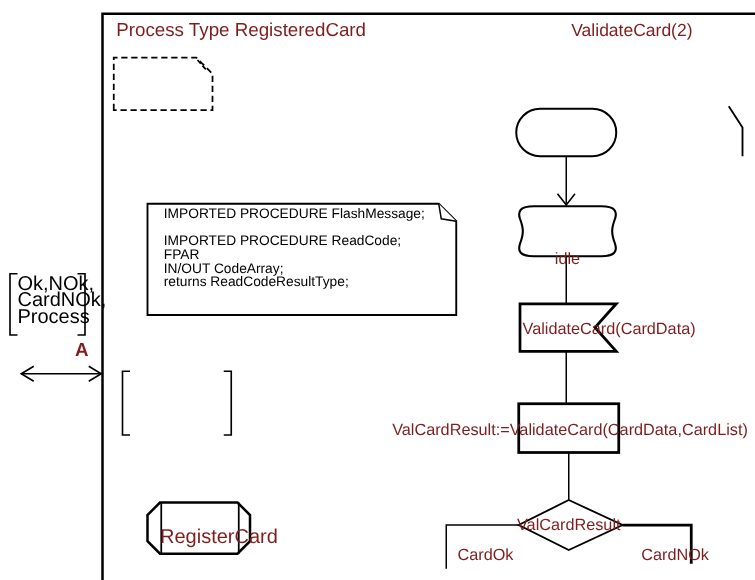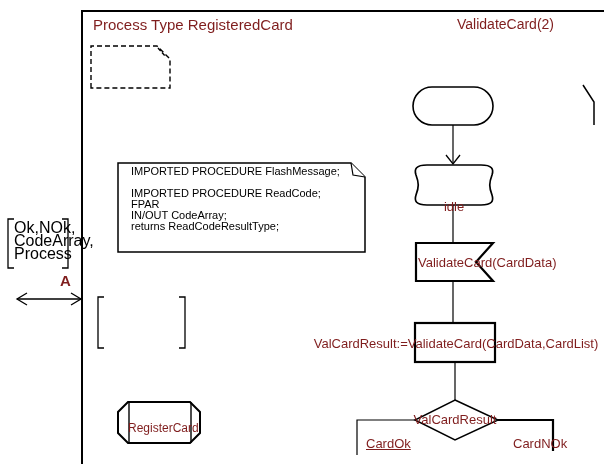--- a/index.html
+++ b/index.html
@@ -12,21 +12,21 @@
   .t { position:absolute; white-space:nowrap; color:#7f1d1d; }
   .title { font-size:15px; }
   .title-right { font-size:14px; }
   .node-label { font-size:13px; }
   .centered { transform:translateX(-50%); }
   .textbox { position:absolute; left:131px; top:166px; }
   .textbox .tsline { height:11px; font-size:11px; line-height:11px; white-space:nowrap; }
   .siglist { position:absolute; }
   .siglist .sigline { height:13px; font-size:16px; line-height:13px; white-space:nowrap; }
   .gate-label { font-size:15px; font-weight:bold; }
-  .proc-label { font-size:12px; }
+  .proc-label { font-size:16px; }
 </style>
 </head>
 <body>
 
 <div id="stage">
 
   <svg id="linework" width="604" height="464" viewBox="0 0 604 464">
 
     <path d="M604,11 L82,11 L82,464" fill="none" stroke="#000" stroke-width="2"></path>
 
@@ -98,29 +98,29 @@
     <div class="tsline">IMPORTED PROCEDURE FlashMessage;</div>
     <div class="tsline"></div>
     <div class="tsline">IMPORTED PROCEDURE ReadCode;</div>
     <div class="tsline">FPAR</div>
     <div class="tsline">IN/OUT CodeArray;</div>
     <div class="tsline">returns ReadCodeResultType;</div>
   </div>
 
   <div class="siglist" style="left:14px; top:221px;">
     <div class="sigline">Ok,NOk,</div>
-    <div class="sigline">CodeArray,</div>
+    <div class="sigline">CardNOk,</div>
     <div class="sigline">Process</div>
   </div>
 
   <div class="t gate-label" style="left:60px; top:272px;">A</div>
 
 
   <div class="t node-label centered" style="left:454px; top:178px;margin-top:21px;">idle</div>
   <div class="t node-label" style="left:418px; top:255px;">ValidateCard(CardData)</div>
   <div class="t node-label centered" style="left:456px; top:336px;">ValCardResult:=ValidateCard(CardData,CardList)</div>
   <div class="t node-label centered" style="left:455px; top:412px;">ValCardResult</div>
-  <div class="t node-label" style="left:366px; top:436px;text-decoration:underline;">CardOk</div>
+  <div class="t node-label" style="left:366px; top:436px;">CardOk</div>
   <div class="t node-label" style="left:513px; top:436px;">CardNOk</div>
 
   <div class="t proc-label" style="left:128px; top:421px;">RegisterCard</div>
 
 </div>
 
 </body></html>

